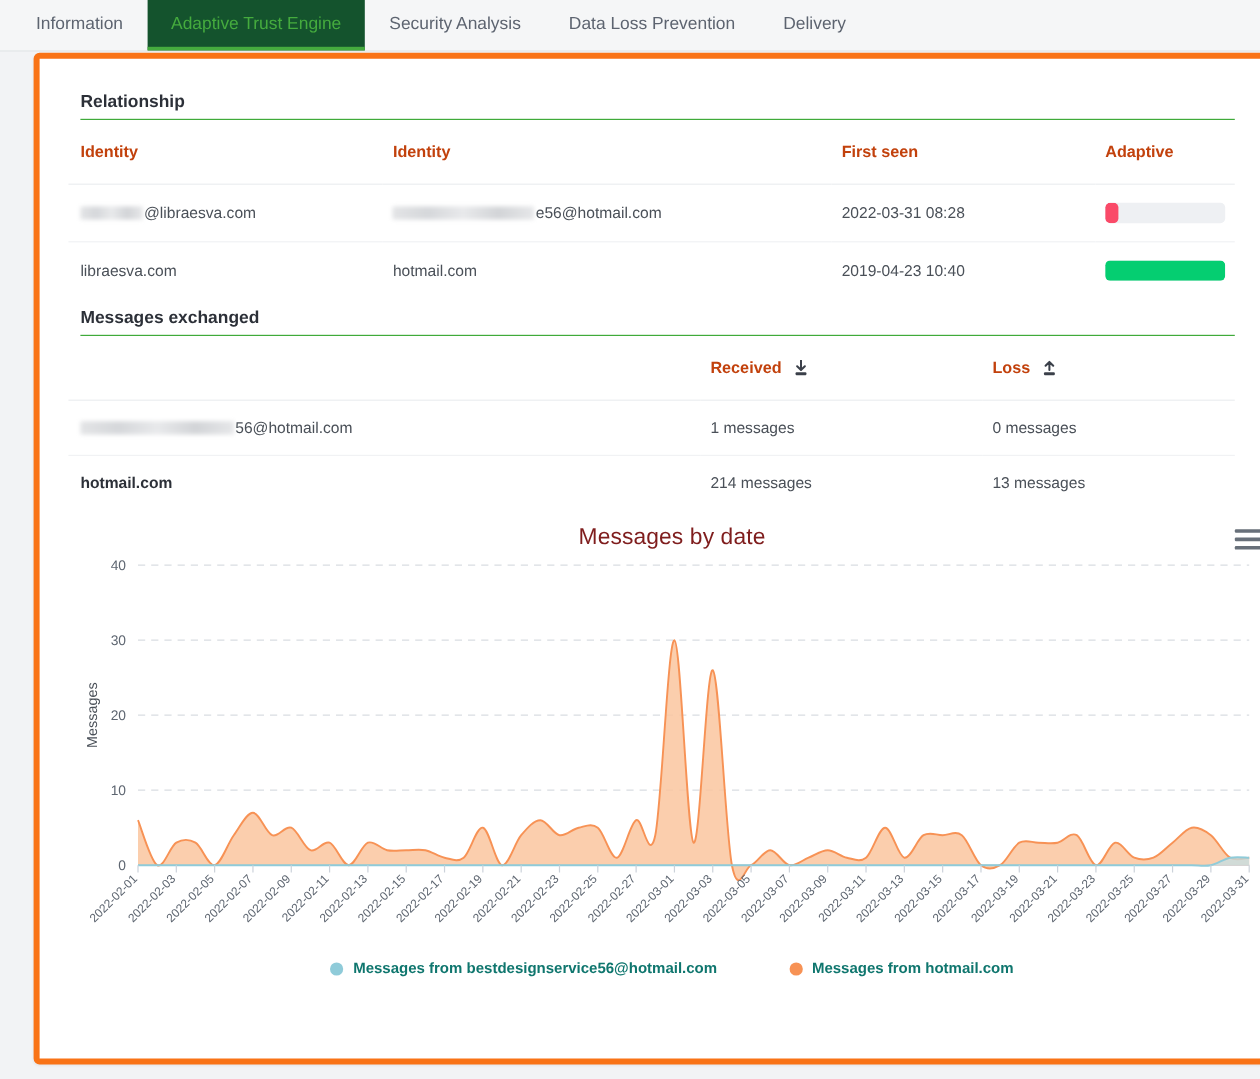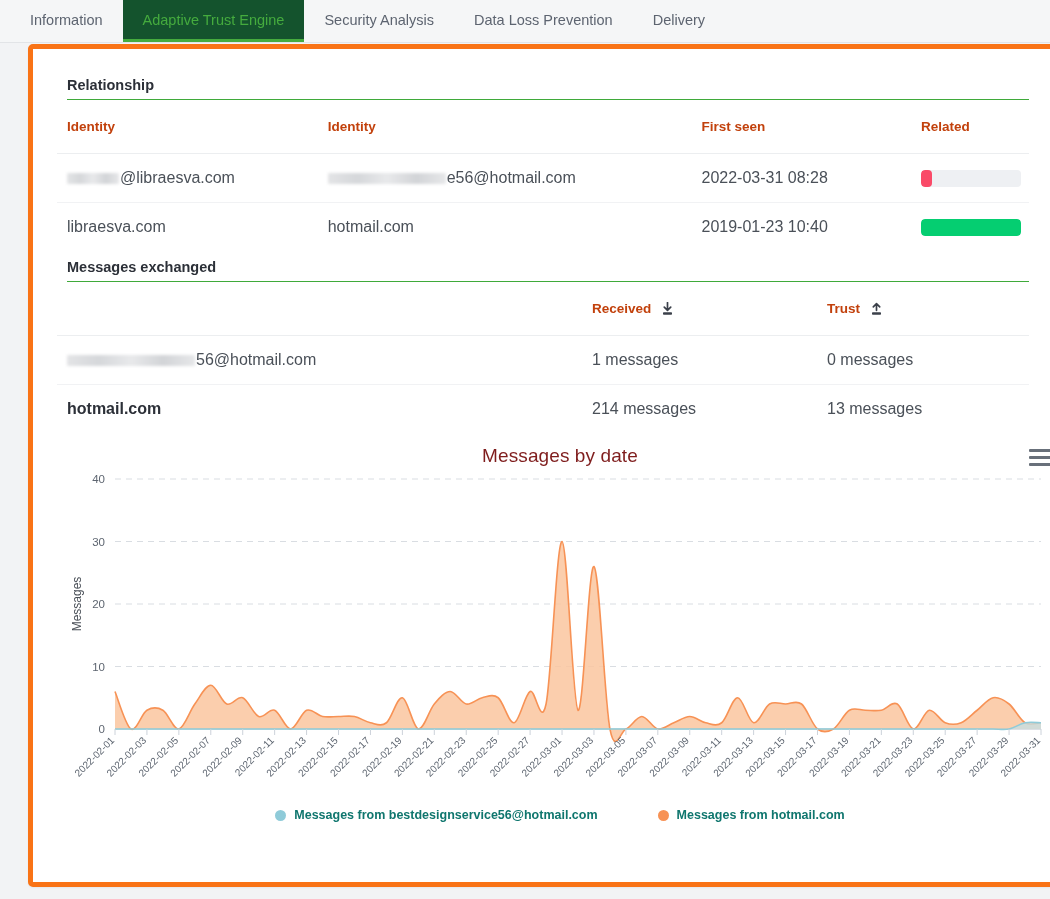--- a/index.html
+++ b/index.html
@@ -69,21 +69,21 @@
   th {
     text-align: left;
     font-size: 13.5px;
     font-weight: bold;
     color: #c2410c;
     padding: 19px 8px 19px 8px;
     border-bottom: 1px solid #eceef0;
     white-space: nowrap;
   }
   td {
-    font-size: 16px;
+    font-size: 13px;
     color: #4a5058;
     padding: 15px 8px;
     border-bottom: 1px solid #f1f2f4;
     vertical-align: middle;
   }
   tr:last-child td { border-bottom: none; }
 
   .col-identity { width: 265px; padding-left: 10px !important; }
   .col-related  { width: 378px; }
   .col-first    { width: 222px; }
@@ -175,38 +175,38 @@
 
     <div class="section-title">Relationship</div>
     <div class="green-rule"></div>
 
     <table>
       <thead>
         <tr>
           <th class="col-identity">Identity</th>
           <th class="col-related">Identity</th>
           <th class="col-first">First seen</th>
-          <th class="col-strength">Related</th>
+          <th class="col-strength">Adaptive</th>
         </tr>
       </thead>
       <tbody id="rel-body">
           <tr>
             <td class="col-identity"><span><span class="blur" style="width: 52px;"></span><span>@libraesva.com</span></span></td>
             <td class="col-related"><span><span class="blur" style="width: 118px;"></span><span>e56@hotmail.com</span></span></td>
             <td class="col-first">2022-03-31 08:28</td>
             <td class="col-strength">
               <div class="bar-track">
                 <div class="bar-fill" style="width: 11%; background: rgb(250, 74, 104);"></div>
               </div>
             </td>
           </tr>
           <tr>
             <td class="col-identity">libraesva.com</td>
             <td class="col-related">hotmail.com</td>
-            <td class="col-first">2019-01-23 10:40</td>
+            <td class="col-first">2019-04-23 10:40</td>
             <td class="col-strength">
               <div class="bar-track">
                 <div class="bar-fill" style="width: 100%; background: rgb(5, 206, 113);"></div>
               </div>
             </td>
           </tr>
         </tbody>
     </table>
 
     <div class="section-title" style="">Messages exchanged</div>
@@ -219,21 +219,21 @@
           <th class="me-col-recv">
             <span>Received</span>
             <span class="icon-inline">
               <svg width="13" height="14" viewBox="0 0 13 14">
                 <path d="M6.5 0.6 L6.5 7.2 M3.3 5.2 L6.5 8.3 L9.7 5.2" fill="none" stroke="#3b404a" stroke-width="1.7" stroke-linecap="round" stroke-linejoin="round"></path>
                 <rect x="2" y="10.3" width="9" height="2.4" rx="0.8" fill="#3b404a"></rect>
               </svg>
             </span>
           </th>
           <th class="me-col-sent">
-            <span>Trust</span>
+            <span>Loss</span>
             <span class="icon-inline">
               <svg width="13" height="14" viewBox="0 0 13 14">
                 <path d="M6.5 8.3 L6.5 1.7 M3.3 4.8 L6.5 1.6 L9.7 4.8" fill="none" stroke="#3b404a" stroke-width="1.7" stroke-linecap="round" stroke-linejoin="round"></path>
                 <rect x="2" y="10.3" width="9" height="2.4" rx="0.8" fill="#3b404a"></rect>
               </svg>
             </span>
           </th>
         </tr>
       </thead>
       <tbody id="me-body">

